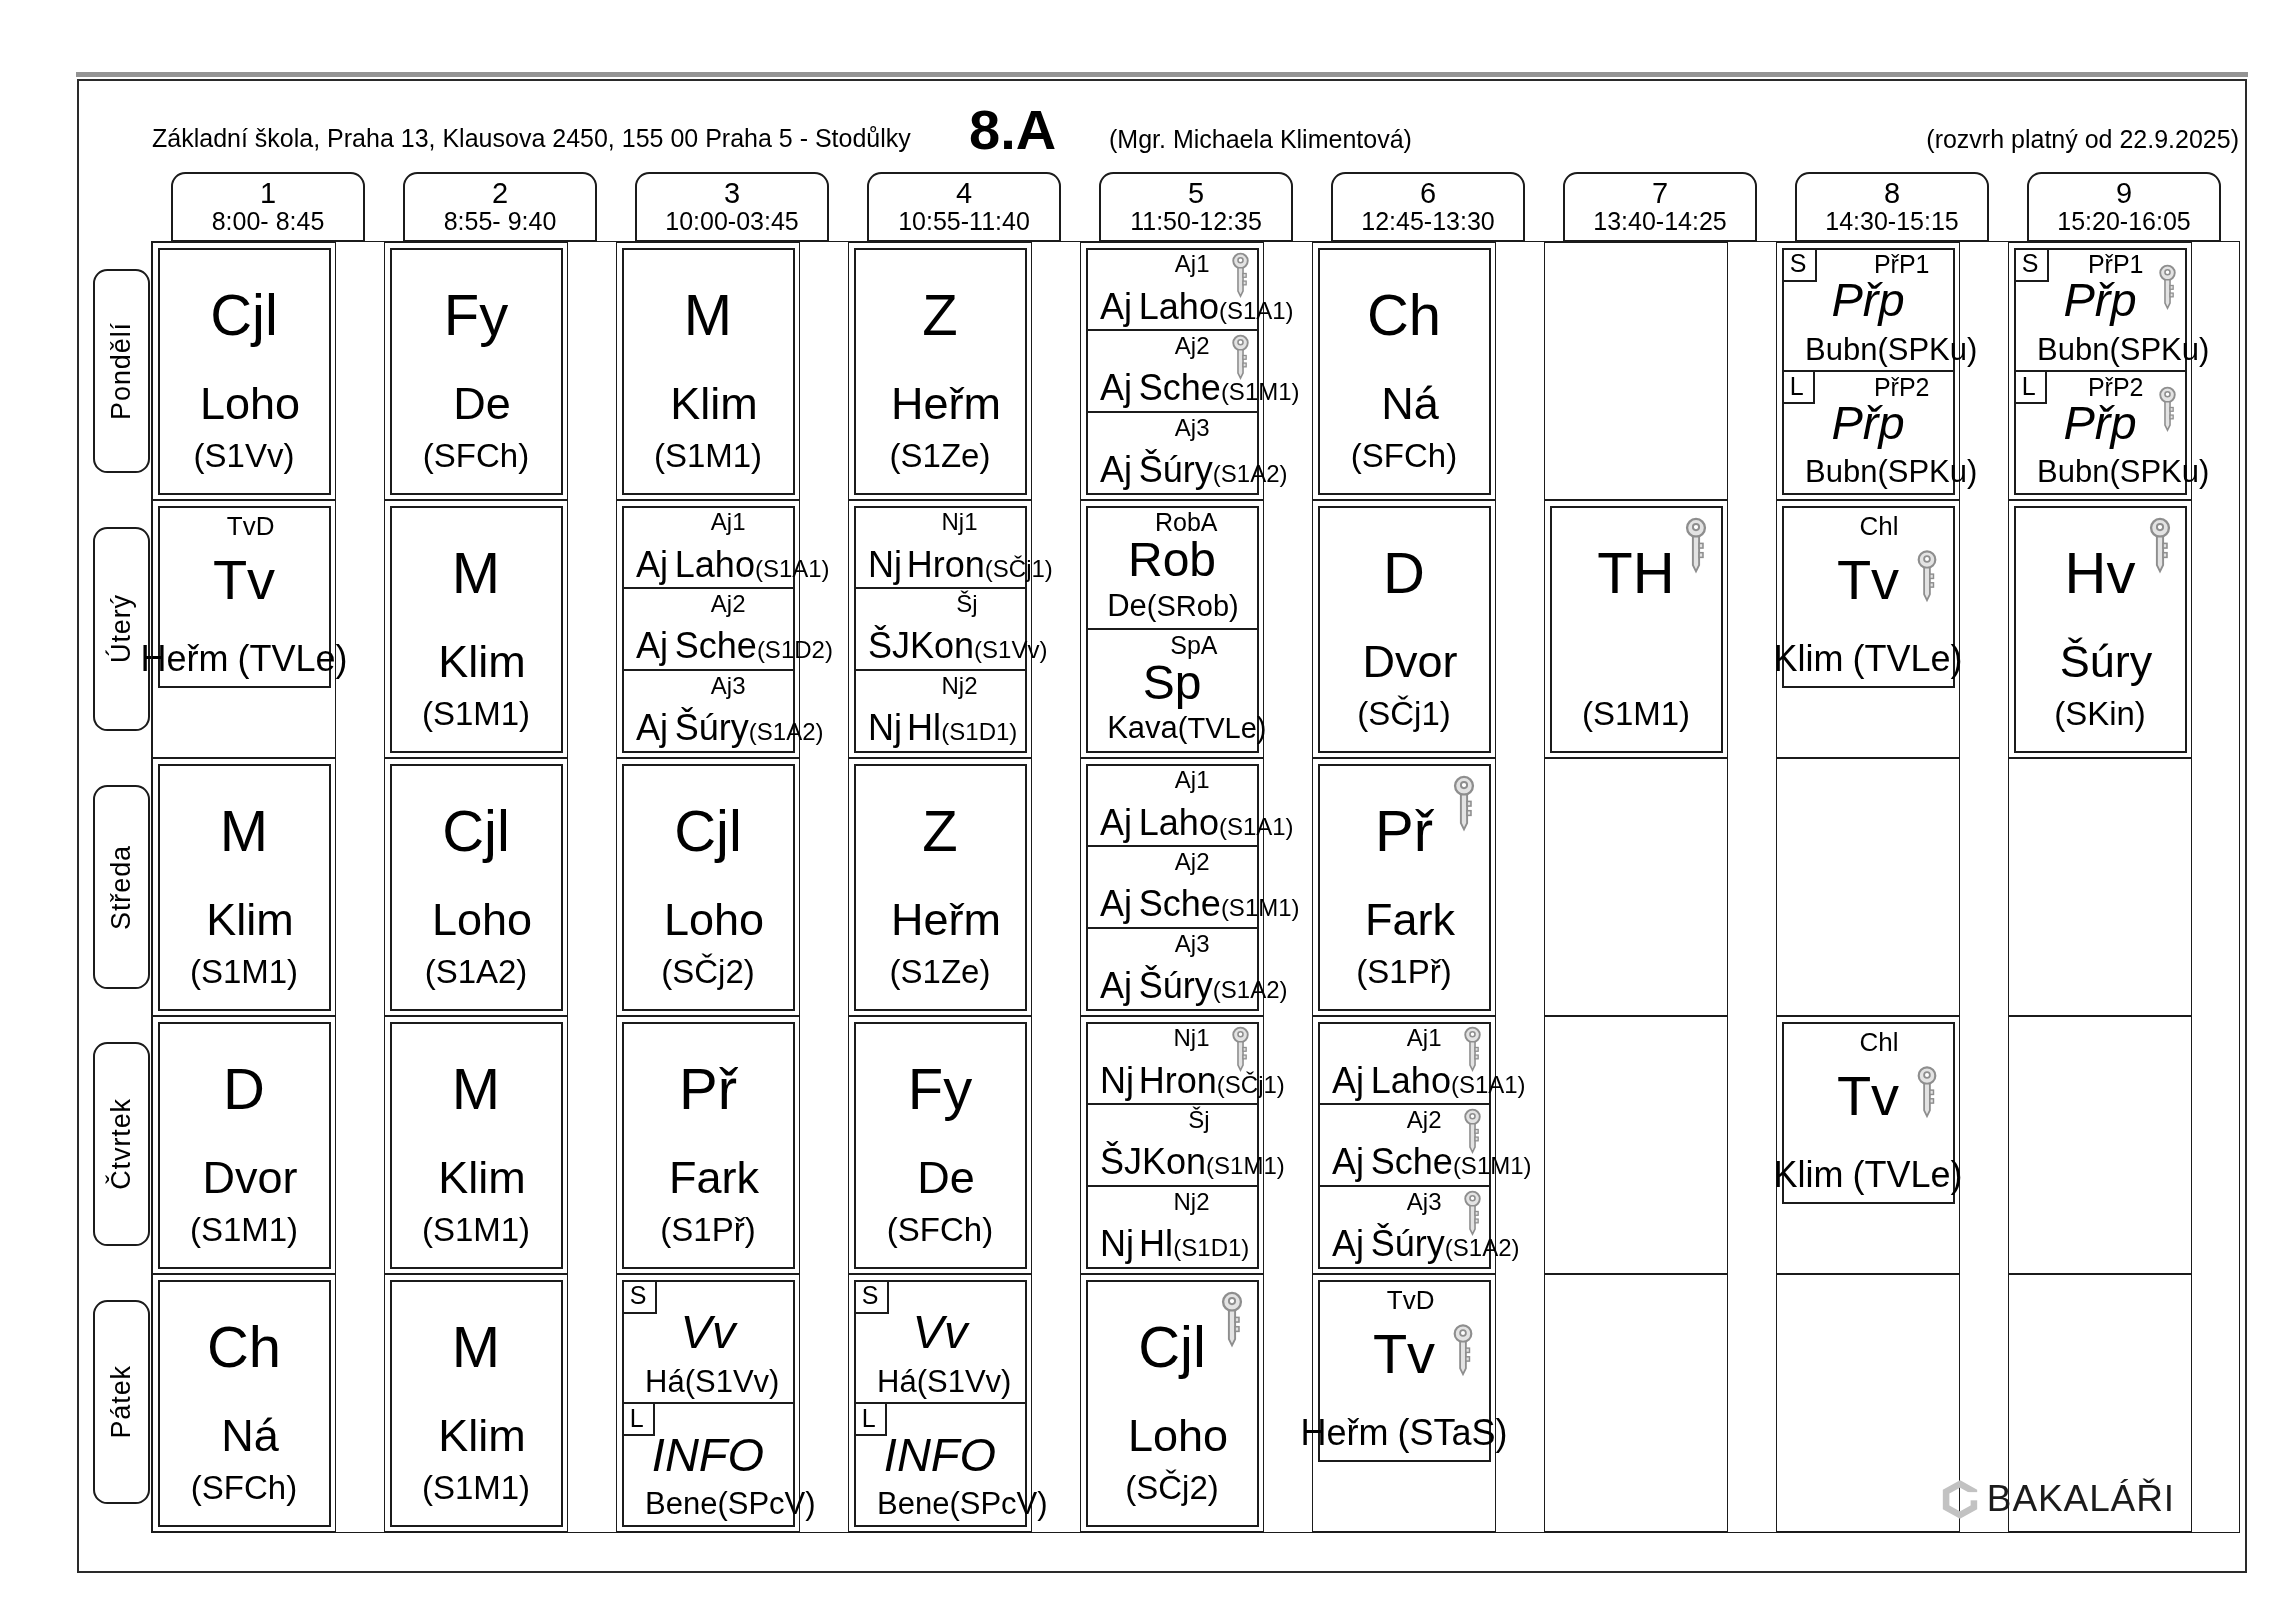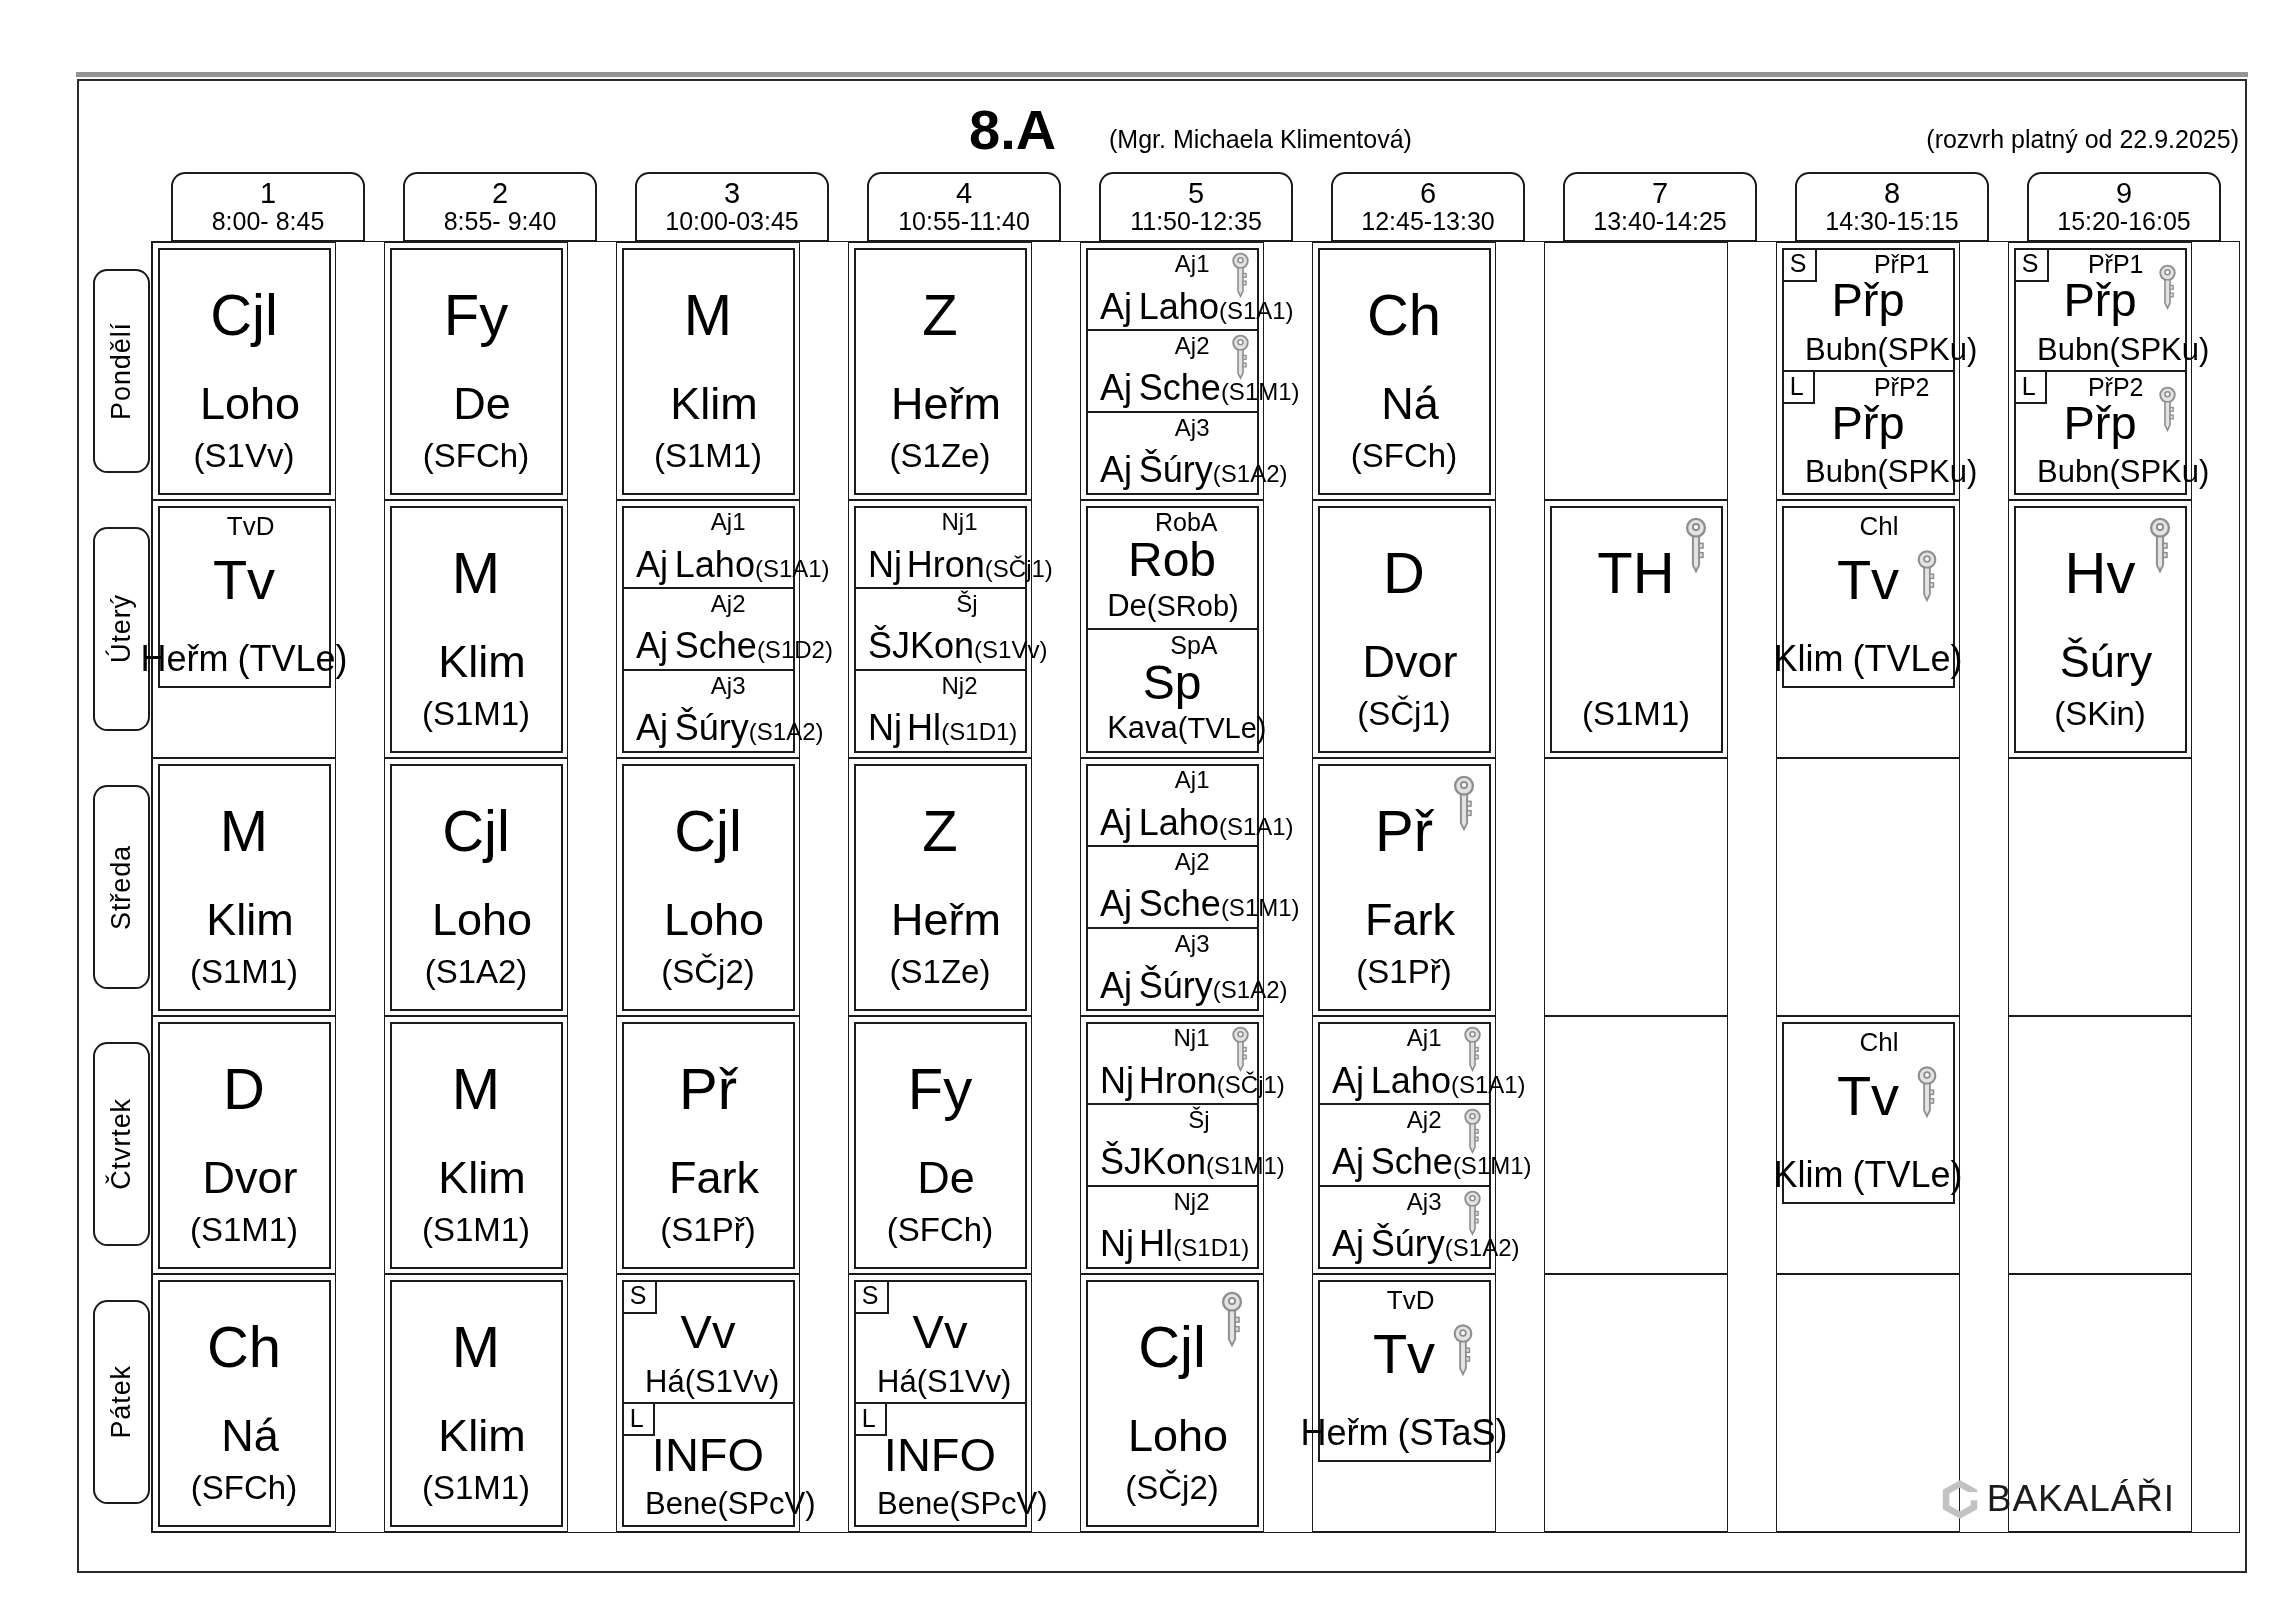--- a/index.html
+++ b/index.html
@@ -34,34 +34,35 @@
   .mrow .abbr{font-size:36px;flex:0 0 26%;line-height:1;}
   .mrow .tn{font-size:36px;flex:1;text-align:center;line-height:1;}
   .mrow .rm{font-size:24px;flex:0 0 28%;text-align:right;line-height:1;}
   .sub2g .group{right:39px;font-size:25px;}
   .subject2{position:absolute;left:0;right:0;top:24%;text-align:center;font-size:48px;line-height:1;}
   .brow2{position:absolute;bottom:7.2px;left:19.7px;right:19.7px;display:flex;justify-content:space-around;align-items:baseline;font-size:31px;line-height:1;}
   .brow2 .rm2{font-size:29px;}
   .tag{position:absolute;top:0;left:0;font-size:25px;line-height:1;padding:1.8px 9px 3.6px 6.3px;border-right:2.7px solid #1b1b1b;border-bottom:2.7px solid #1b1b1b;}
   .subSL .group{right:23px;font-size:25px;}
   .subSL .group.withkey{right:41px;}
-  .subjectSL{position:absolute;left:0;right:0;top:22%;text-align:center;font-size:47px;line-height:1;}
+  .subjectSL{position:absolute;left:0;right:0;top:22%;text-align:center;font-size:47px;line-height:1;font-style:italic;}
   .browSL{position:absolute;bottom:5.4px;left:21.5px;right:14.3px;display:flex;justify-content:space-around;align-items:baseline;font-size:31px;line-height:1;}
   .key{position:absolute;display:block;}
   .key svg{display:block;width:100%;height:100%;}
   .bklogo{position:absolute;right:16px;bottom:10.7px;display:flex;align-items:center;gap:9px;}
   .bkhex{width:36px;height:39px;}
   .bkhex svg{display:block;width:100%;height:100%;}
   .bktext{font-size:37px;letter-spacing:0.9px;color:#1b1b1b;}
 </style>
 </head>
 <body>
 
 <div id="page">
   <div class="frame"></div>
+  <div class="hdr-school">Základní škola, Praha 13, Klausova 2450, 155 00 Praha 5 - Stodůlky</div>
   <div class="hdr-class">8.A</div>
   <div class="hdr-teacher">(Mgr. Michaela Klimentová)</div>
   <div class="hdr-valid">(rozvrh platný od 22.9.2025)</div>
   <div id="periods">
       <div class="period" style="left: 171px; top: 172px; position: absolute;">
         <div class="pnum">1</div>
         <div class="ptime">8:00- 8:45</div>
       </div>
       <div class="period" style="left: 403px; top: 172px; position: absolute;">
         <div class="pnum">2</div>

